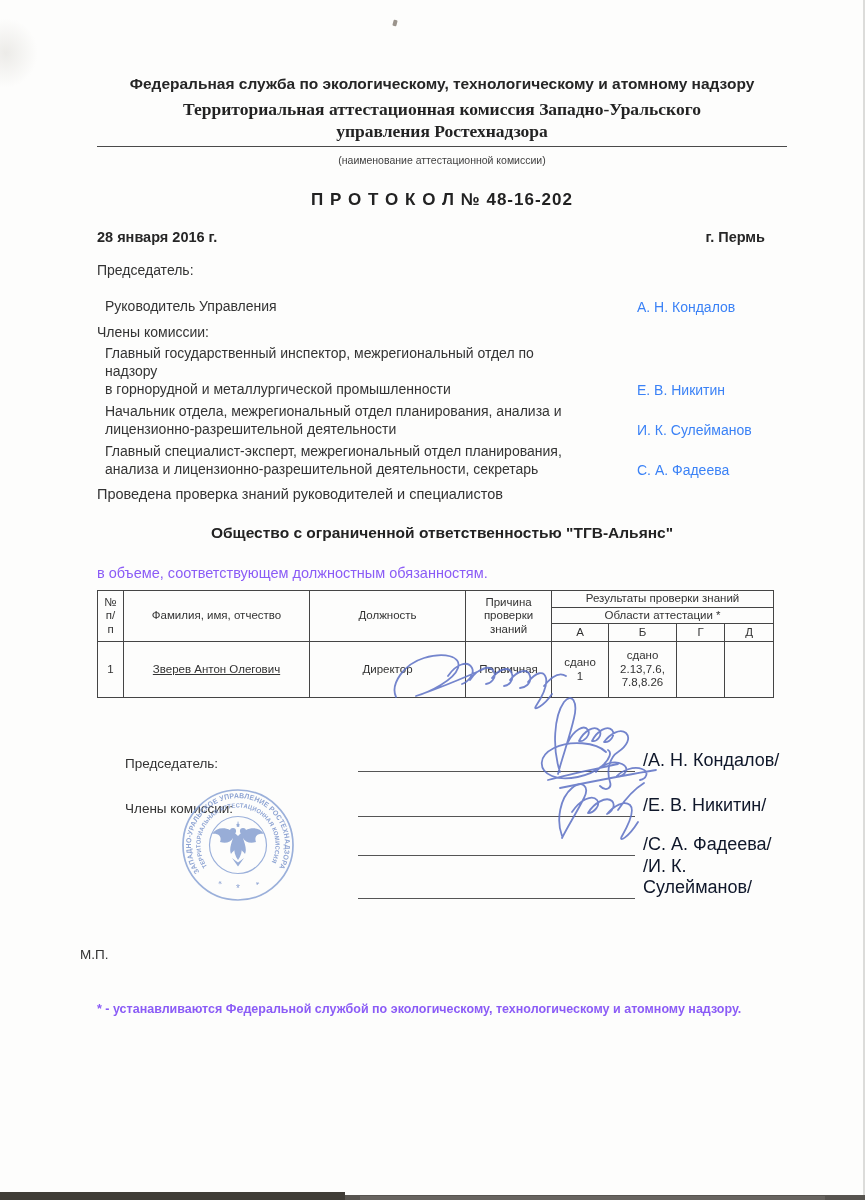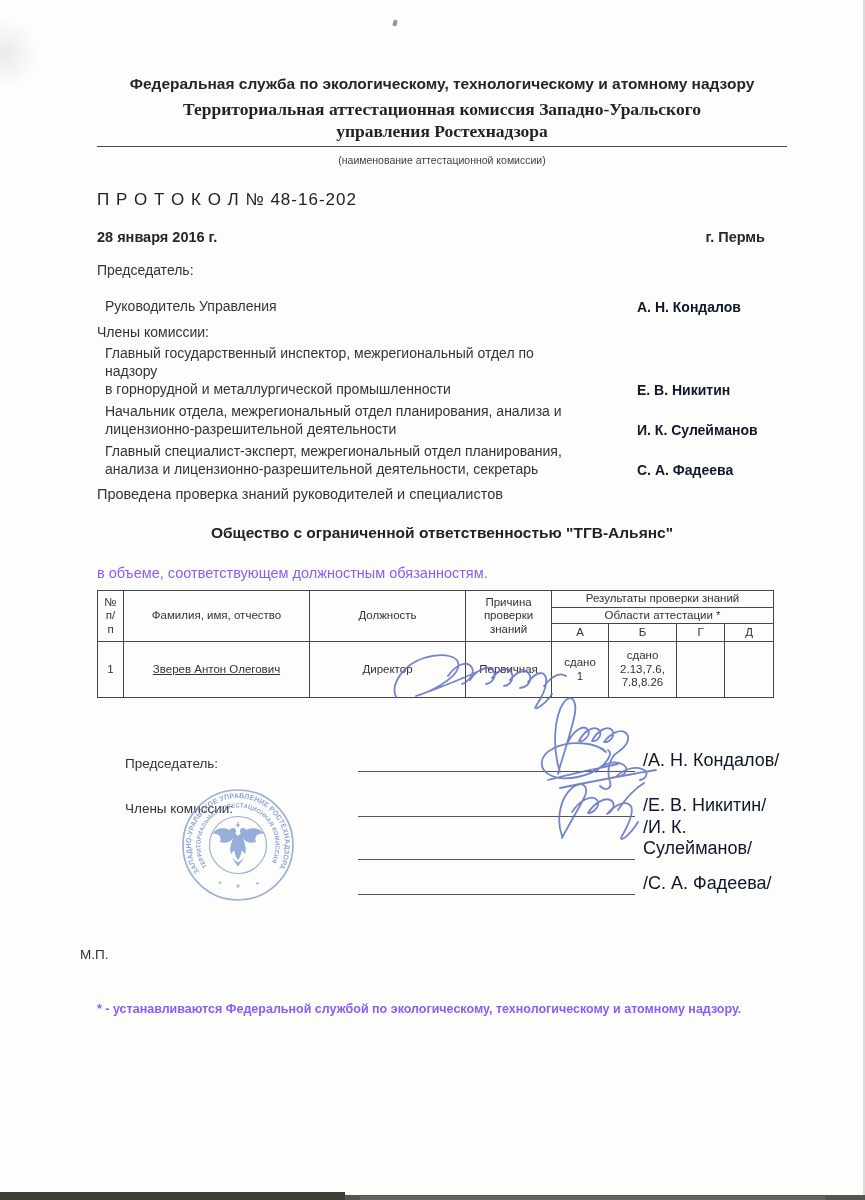--- a/index.html
+++ b/index.html
@@ -10,28 +10,28 @@
   }
   .content{padding:74px 78px 0 97px;}
   .pre{white-space:pre-line;}
   
   .hdr-org{font-size:15.5px;font-weight:700;text-align:center;color:#262626;line-height:19px;}
   .hdr-comm{
     font-size:17.5px;font-weight:700;text-align:center;color:#232323;line-height:21.5px;
     margin-top:6px;padding-bottom:4px;border-bottom:1.4px solid #4a4a4a;font-family:Liberation Serif, serif;
   }
   .hdr-cap{font-size:10.5px;text-align:center;color:#3f3f3f;margin-top:7px;}
-  .doc-title{font-size:17px;font-weight:400;text-align:left;color:#222;letter-spacing:1px;margin-top:24px;}
+  .doc-title{font-size:17px;font-weight:700;text-align:center;color:#222;letter-spacing:1px;margin-top:24px;}
   .date-row{display:flex;justify-content:space-between;margin-top:19px;padding-right:22px;
     font-size:14.5px;font-weight:700;color:#262626;}
   
   .lbl{font-size:14px;color:#333;margin-top:17px;}
   .person-row{display:grid;grid-template-columns:1fr 150px;align-items:end;margin-top:19px;}
   .person-pos{font-size:14px;line-height:18px;color:#343434;padding-left:8px;}
-  .person-name{font-size:14px;font-weight:700;color:#0f172a;}
+  .person-name{font-size:14px;font-weight:400;color:#3b82f6;}
   .members-lbl{margin-top:9px;}
   .member{margin-top:4px;gap:48px;}
   .stmt{font-size:14.5px;color:#333;margin-top:8px;}
   .org-name{font-size:15.5px;font-weight:700;text-align:center;color:#232323;margin-top:22px;}
   .scope{font-size:14.5px;color:#8b5cf6;margin-top:23px;}
   
   table.results{border-collapse:collapse;table-layout:fixed;width:676px;margin-top:9px;}
   table.results td,table.results th{
     border:1.2px solid #454545;font-weight:400;color:#333;
     font-size:11.5px;line-height:1.18;padding:1px 2px;text-align:center;vertical-align:middle;
@@ -167,29 +167,29 @@
       <div class="sig-row r1">
         <div class="sig-label">Председатель:</div>
         <div class="sig-line"></div>
         <div class="sig-name">/А. Н. Кондалов/</div>
       </div>
       <div class="sig-row r2">
         <div class="sig-label">Члены комиссии:</div>
         <div class="sig-line"></div>
         <div class="sig-name">/Е. В. Никитин/</div>
       </div>
+      <div class="sig-row r4">
+        <div class="sig-label"></div>
+        <div class="sig-line"></div>
+        <div class="sig-name">/С. А. Фадеева/</div>
+      </div>
       <div class="sig-row r3">
         <div class="sig-label"></div>
         <div class="sig-line"></div>
         <div class="sig-name">/И. К. Сулейманов/</div>
-      </div>
-      <div class="sig-row r4">
-        <div class="sig-label"></div>
-        <div class="sig-line"></div>
-        <div class="sig-name">/С. А. Фадеева/</div>
       </div>
     </div>
 
     <div class="mp">М.П.</div>
 
     <div class="footnote">* - устанавливаются Федеральной службой по экологическому, технологическому и атомному надзору.</div>
   </div>
 
   <svg class="stamp" width="118" height="118" viewBox="0 0 118 118">
     <defs>

